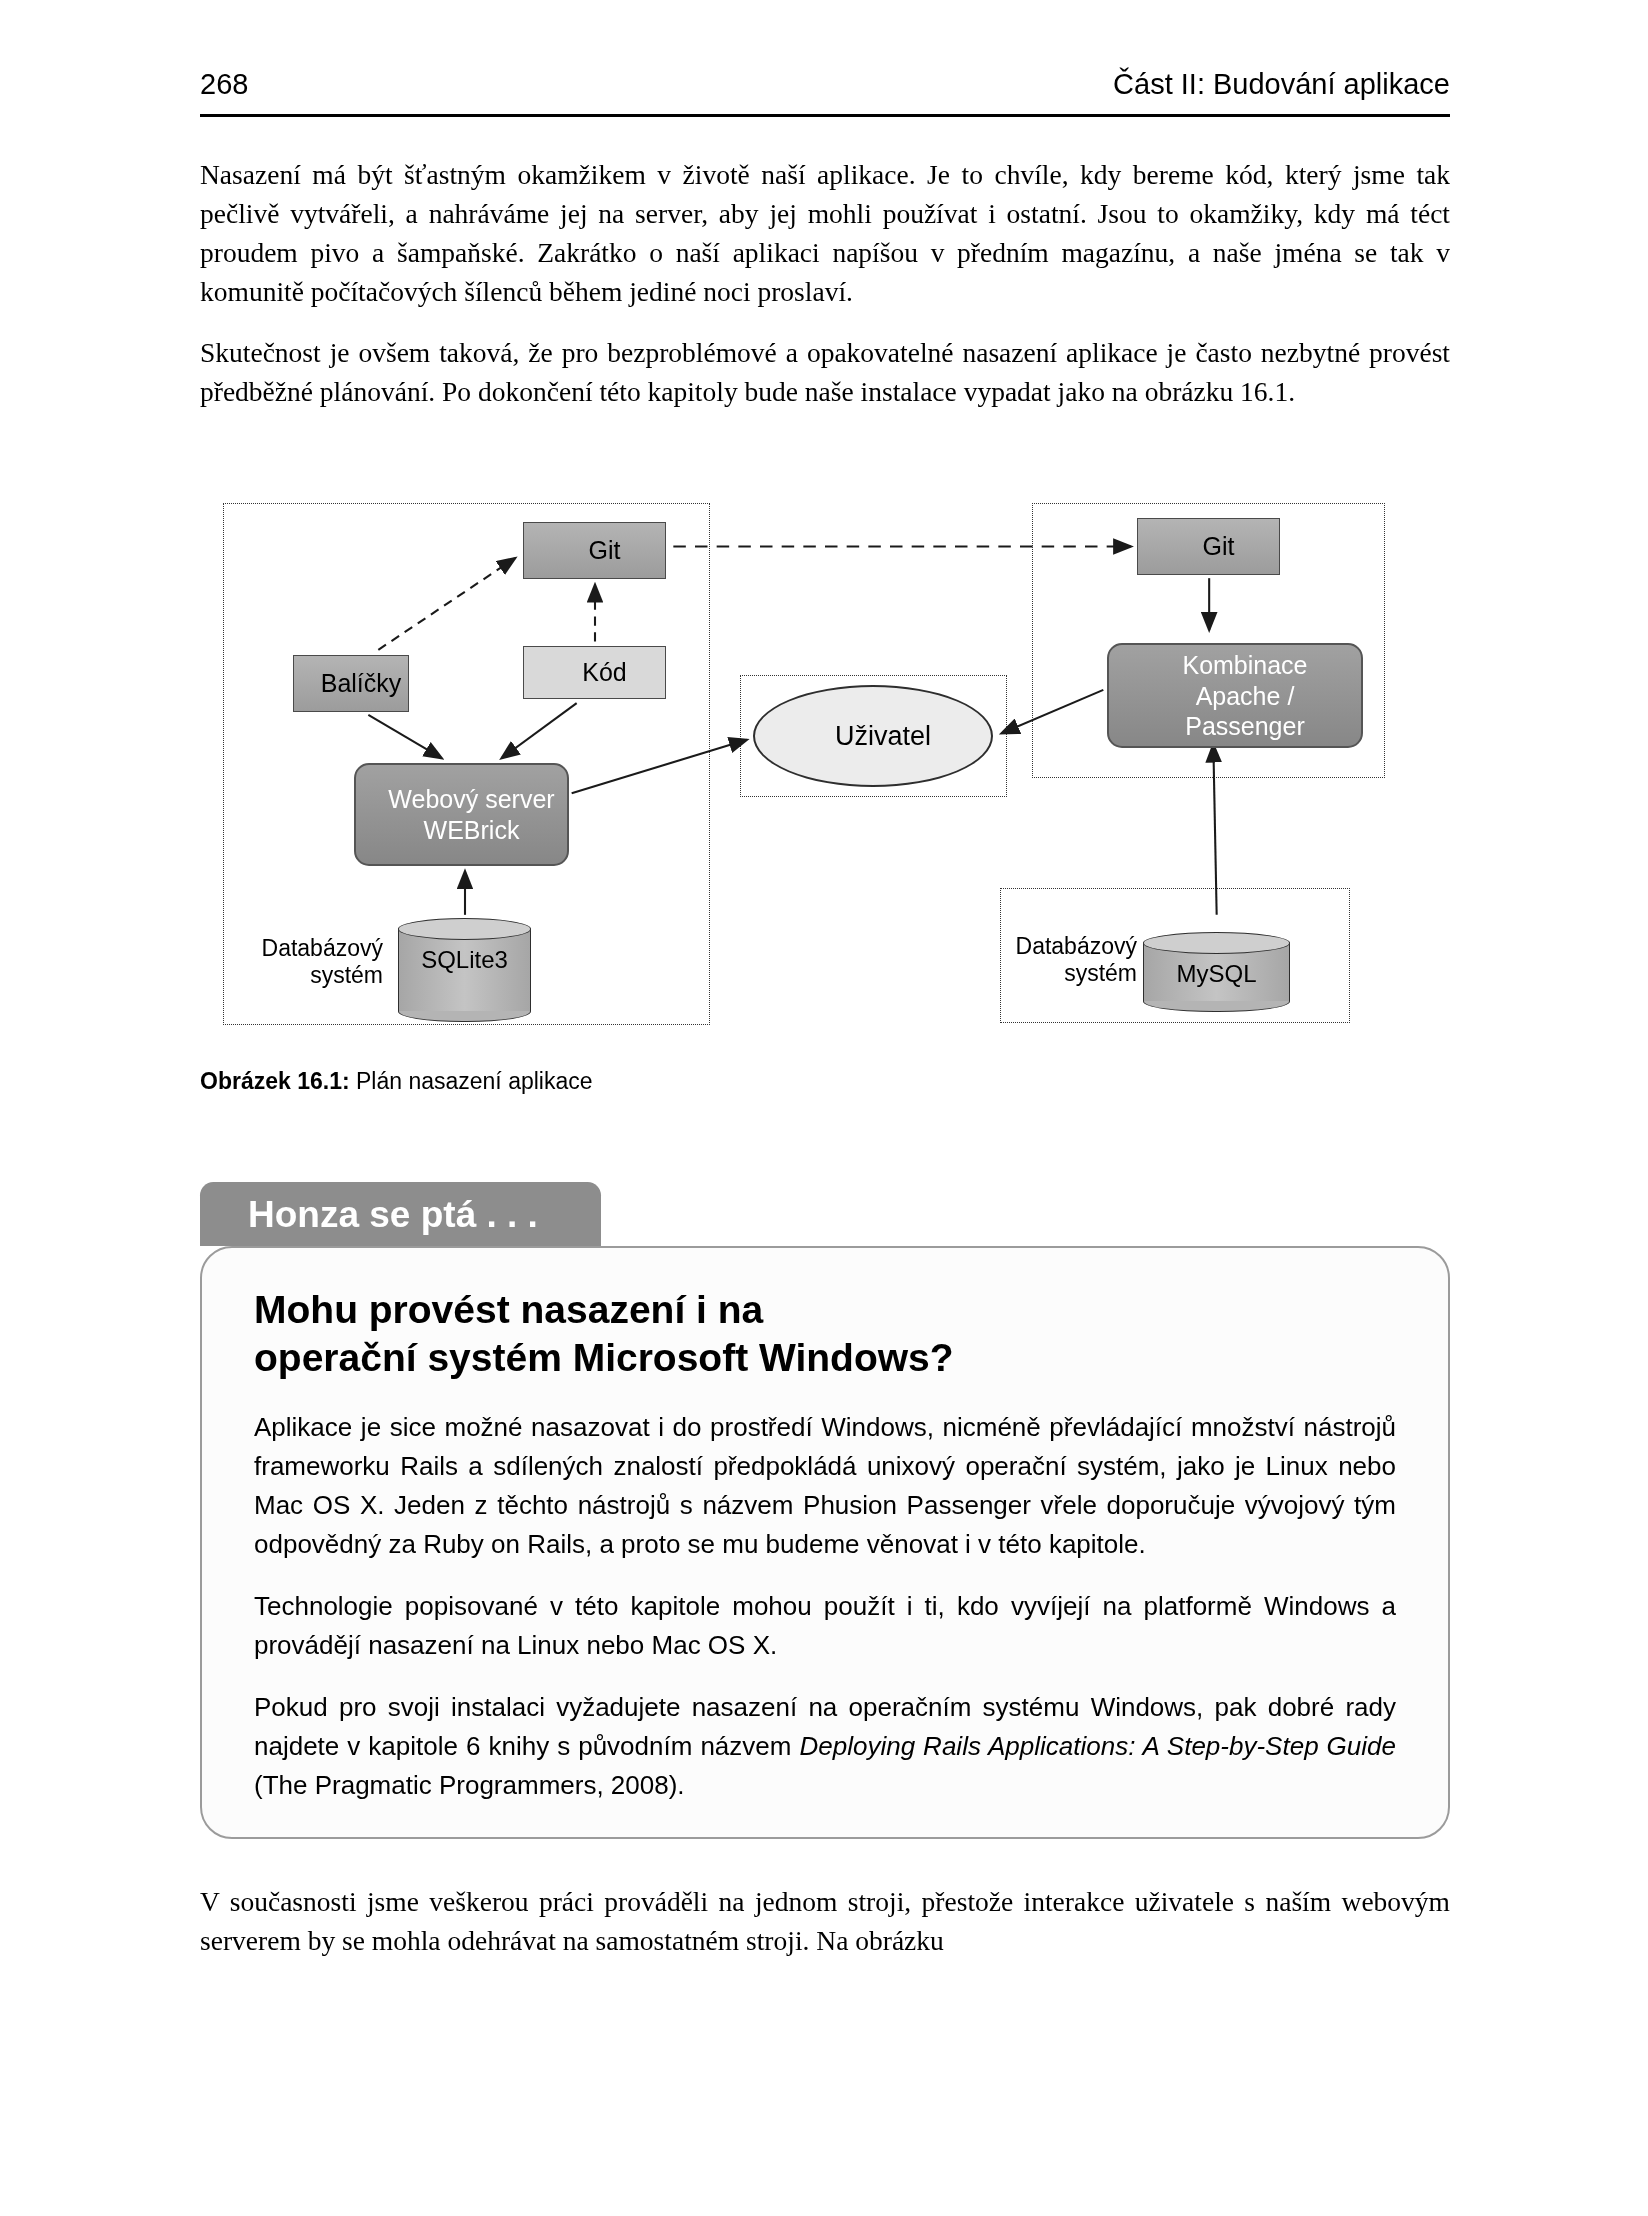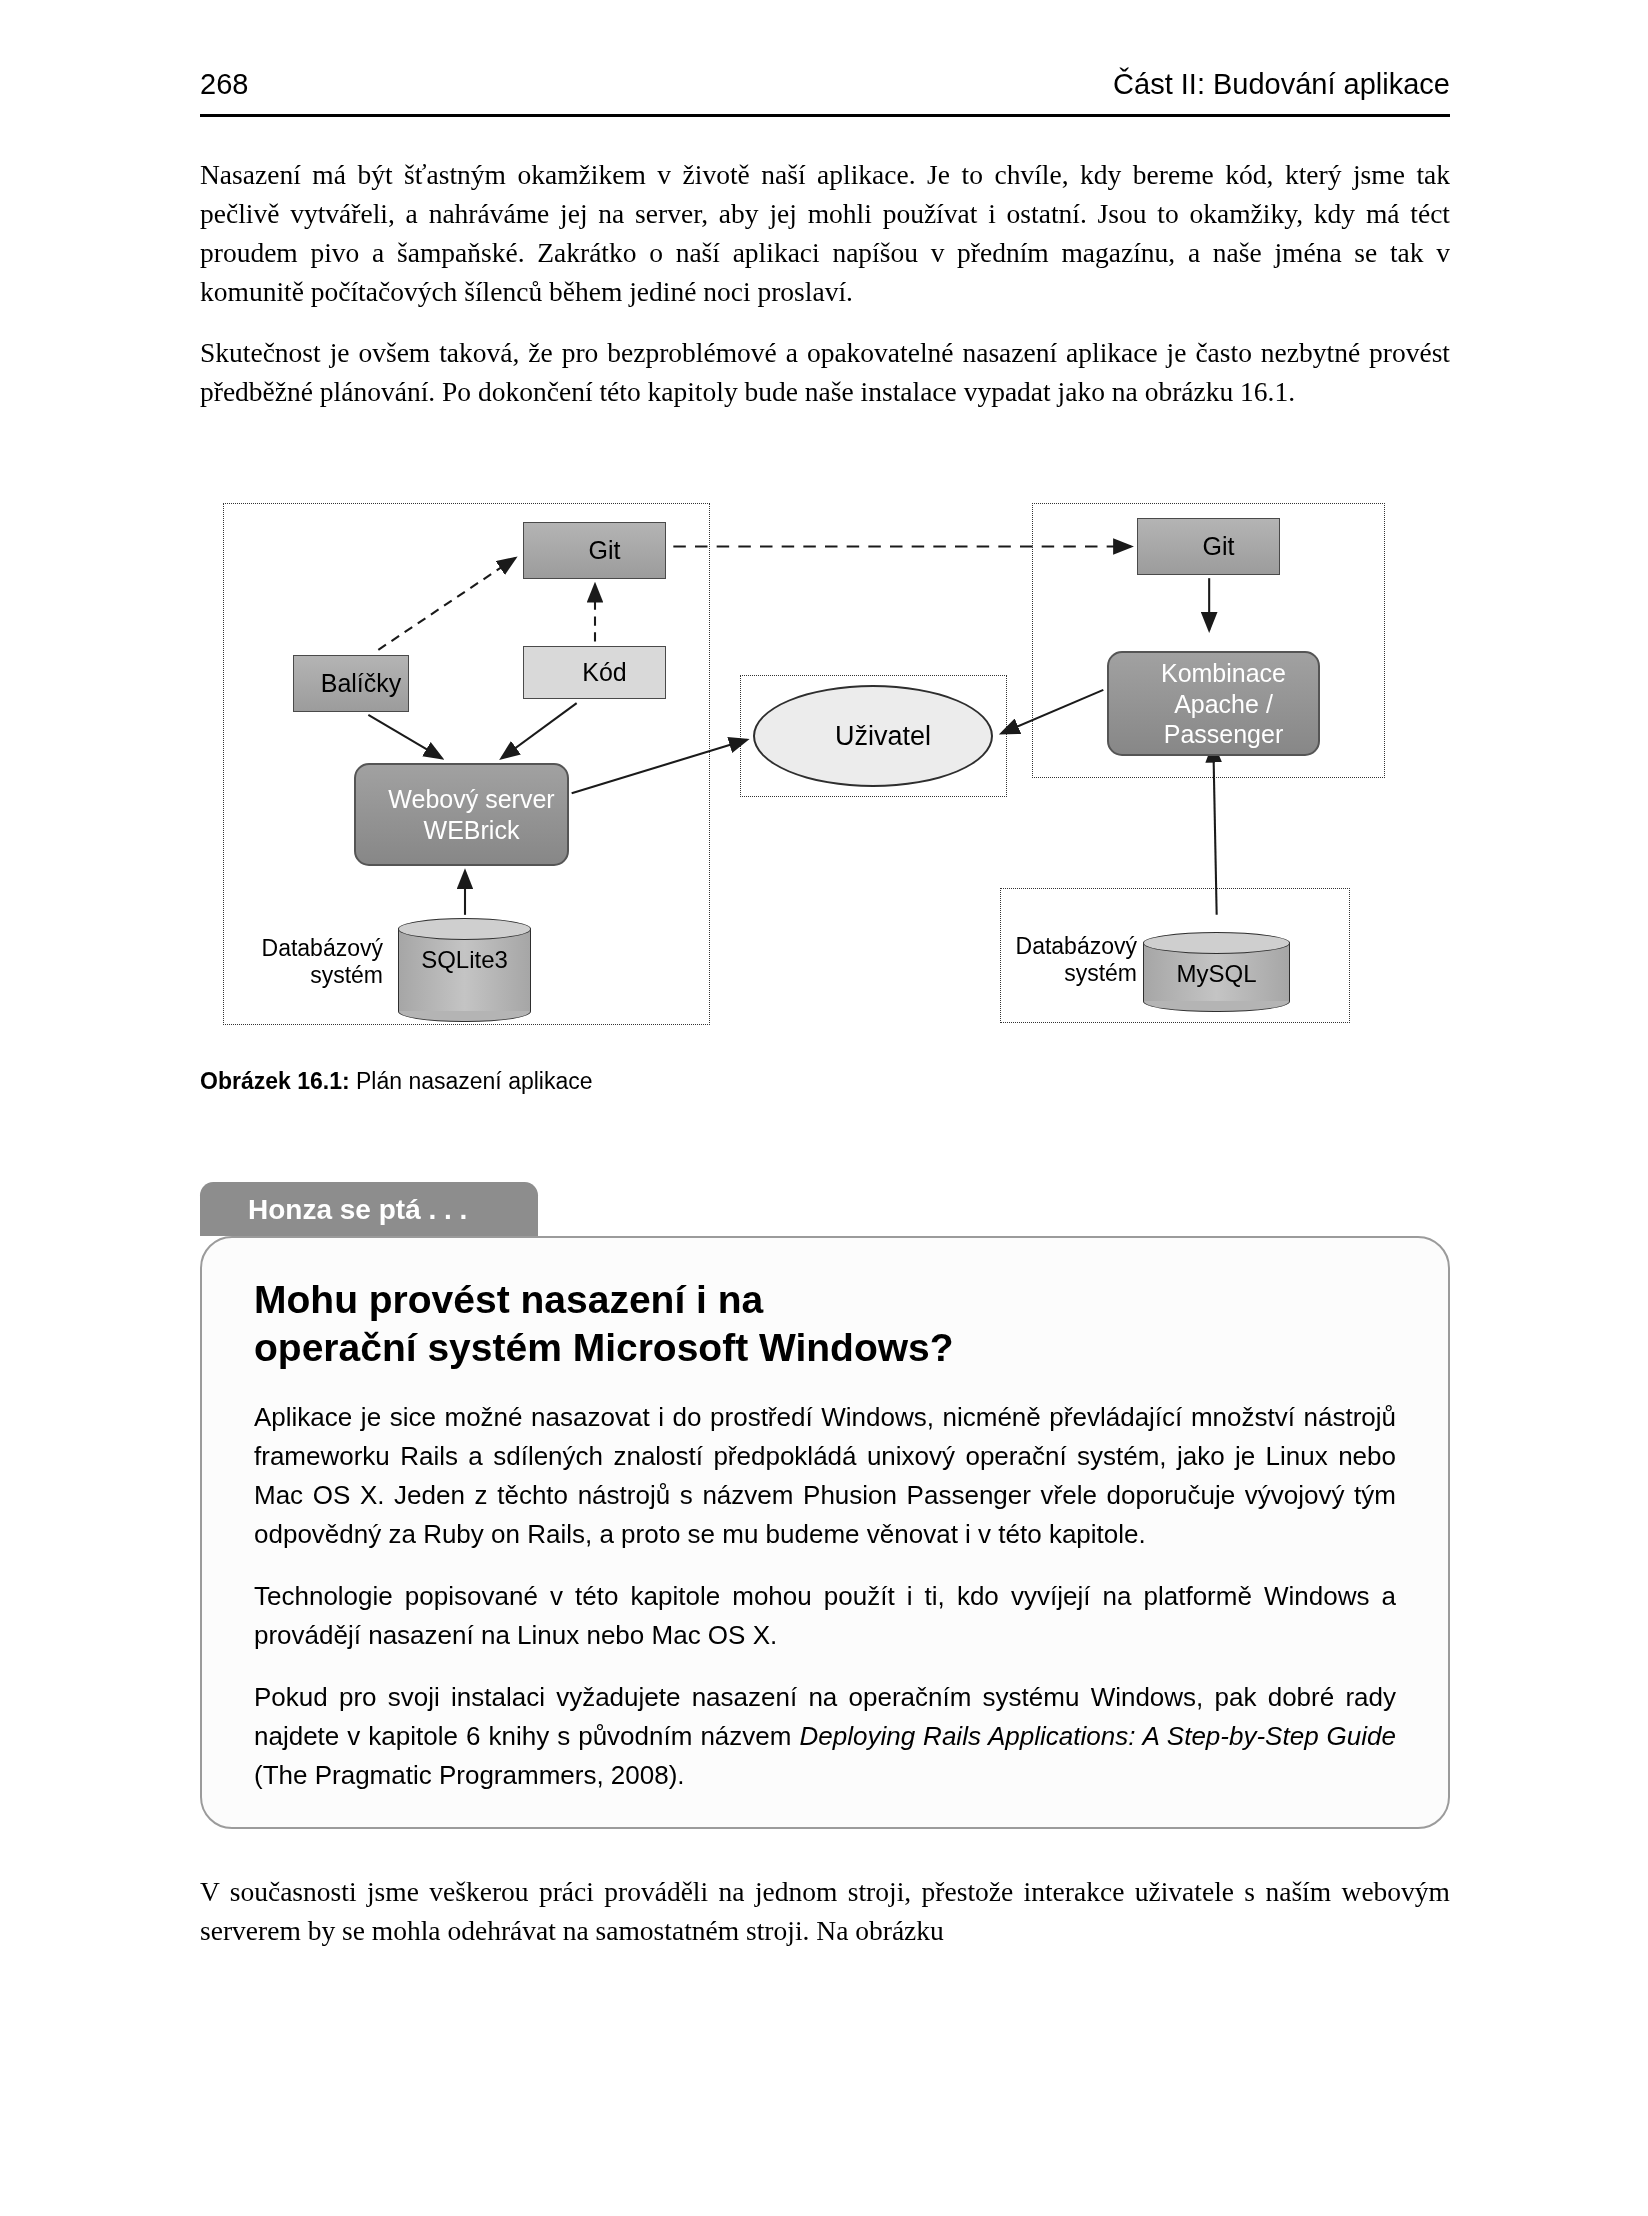--- a/index.html
+++ b/index.html
@@ -50,23 +50,23 @@
                 background:linear-gradient(90deg,#a6a6a6,#c4c4c4 50%,#a6a6a6);
                 border-left:1.7px solid #2e2e2e; border-right:1.7px solid #2e2e2e; box-sizing:border-box; z-index:2; }
   .cyl-label  { position:absolute; left:0; right:0; top:28px; text-align:center; font-size:24px; z-index:4; }
 
   
   .caption { margin-top:23px; font-family:"Liberation Sans", sans-serif; font-size:23px; }
   .caption b { font-weight:bold; }
 
   
   .qa-tab {
-    margin-top:87px; width:338px; box-sizing:border-box;
+    margin-top:87px; width:401px; box-sizing:border-box;
     background:#8d8d8d; color:#fff; font-family:"Liberation Sans", sans-serif;
-    font-weight:bold; font-size:28px; padding:11.7px 16.7px 10px 48px;
+    font-weight:bold; font-size:37px; padding:11.7px 16.7px 10px 48px;
     border-radius:13.3px 13.3px 0 0;
   }
   .qa-box {
     border:2.5px solid #9b9b9b; border-radius:32px; background:#fcfcfc;
     padding:38px 52px 32px 52px; box-sizing:border-box; width:1250px;
     font-family:"Liberation Sans", sans-serif;
   }
   .qa-heading { font-weight:bold; font-size:39px; line-height:1.24; margin:0 0 25px 0; }
   .qa-heading span { display:block; }
   .qa-p { font-size:26px; line-height:1.5; text-align:justify; margin:0 0 23px 0; }
@@ -141,21 +141,21 @@
         <span>systém</span>
       </div>
 
       <div class="node ellipse" style="left:553px;top:182px;width:240px;height:102px">
         <span>Uživatel</span>
       </div>
 
       <div class="node gray-box" style="left:937px;top:15px;width:143px;height:57px">
         <span>Git</span>
       </div>
-      <div class="node dark-rounded stack" style="left:907px;top:148px;width:213px;height:105px">
+      <div class="node dark-rounded stack" style="left:907px;top:140px;width:256px;height:105px">
         <div>
           <span>Kombinace</span>
           <span>Apache /</span>
           <span>Passenger</span>
         </div>
       </div>
 
       <div class="db-label" style="left:812px;top:430px;width:125px">
         <span>Databázový</span>
         <span>systém</span>

